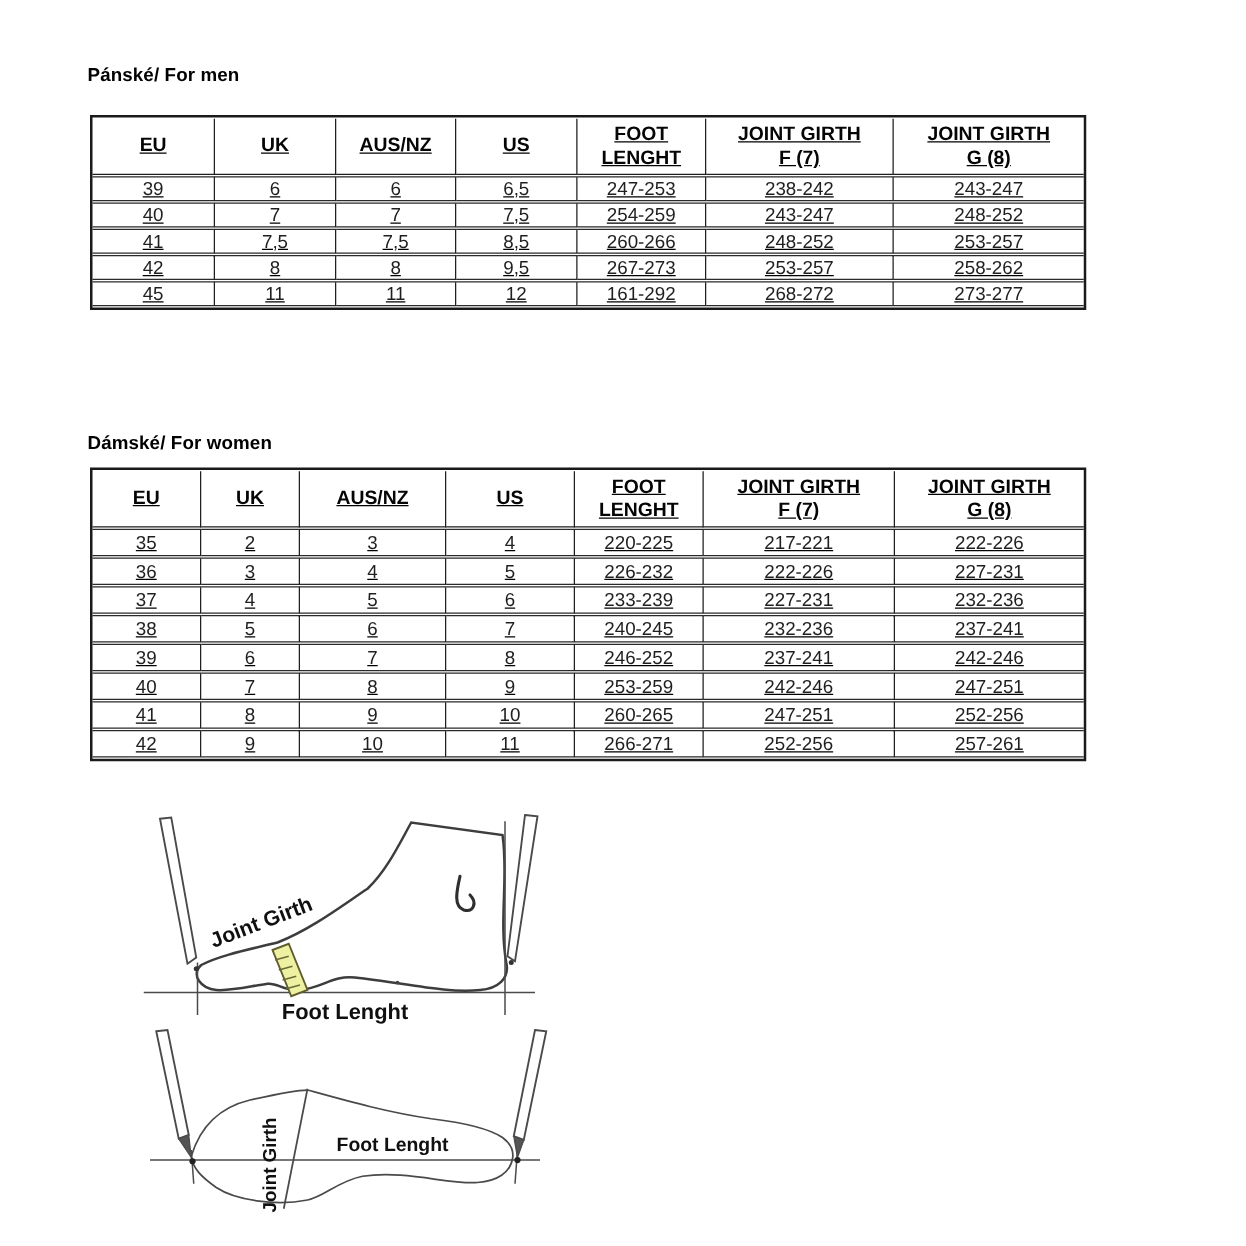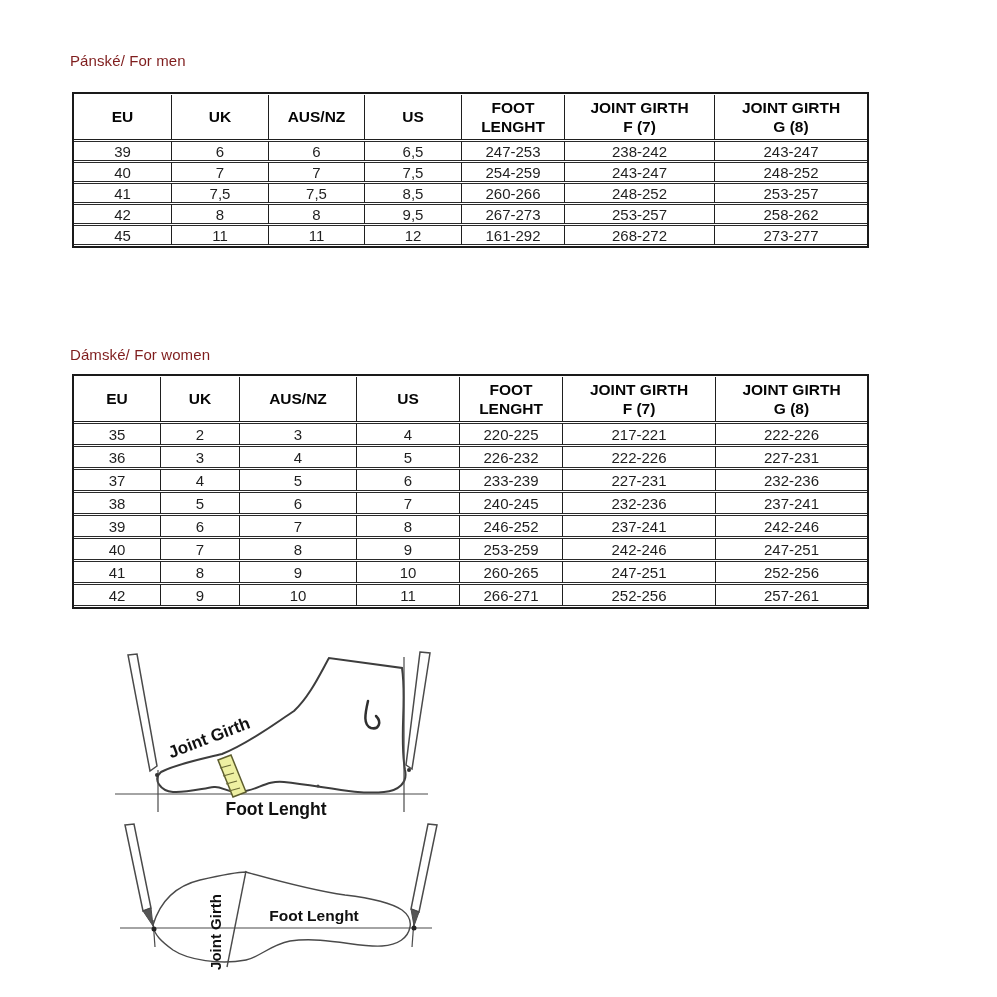--- a/index.html
+++ b/index.html
@@ -1,31 +1,32 @@
 <!DOCTYPE html>
 <html><head>
 <meta charset="utf-8">
 <style>
   html,body{margin:0;padding:0;background:#ffffff;}
   body{
     width:997px;height:997px;position:relative;overflow:hidden;
     font-family:"Liberation Sans","DejaVu Sans",sans-serif;
   }
   .section-title{
-    position:absolute;left:70px;font-weight:normal;font-size:15px;color:#7f1d1d;
+    position:absolute;left:70px;font-weight:bold;font-size:15px;color:#000000;
     letter-spacing:0.1px;
   }
   #men-title{top:52px;}
   #women-title{top:346px;}
 
   table.size-table{
     position:absolute;left:72px;width:793px;
     border-collapse:separate;border-spacing:0 1px;
     table-layout:fixed;background:#fff;
     border:2px solid #1a1a1a;
+    text-decoration:underline;
   }
   #men-table{top:92px;}
   #women-table{top:374px;}
 
   table.size-table th{
     font-weight:bold;font-size:15.5px;color:#050505;text-align:center;
     vertical-align:middle;height:44px;line-height:1.25;padding:0;
     border-bottom:1px solid #1f1f1f;
   }
   table.size-table td{

